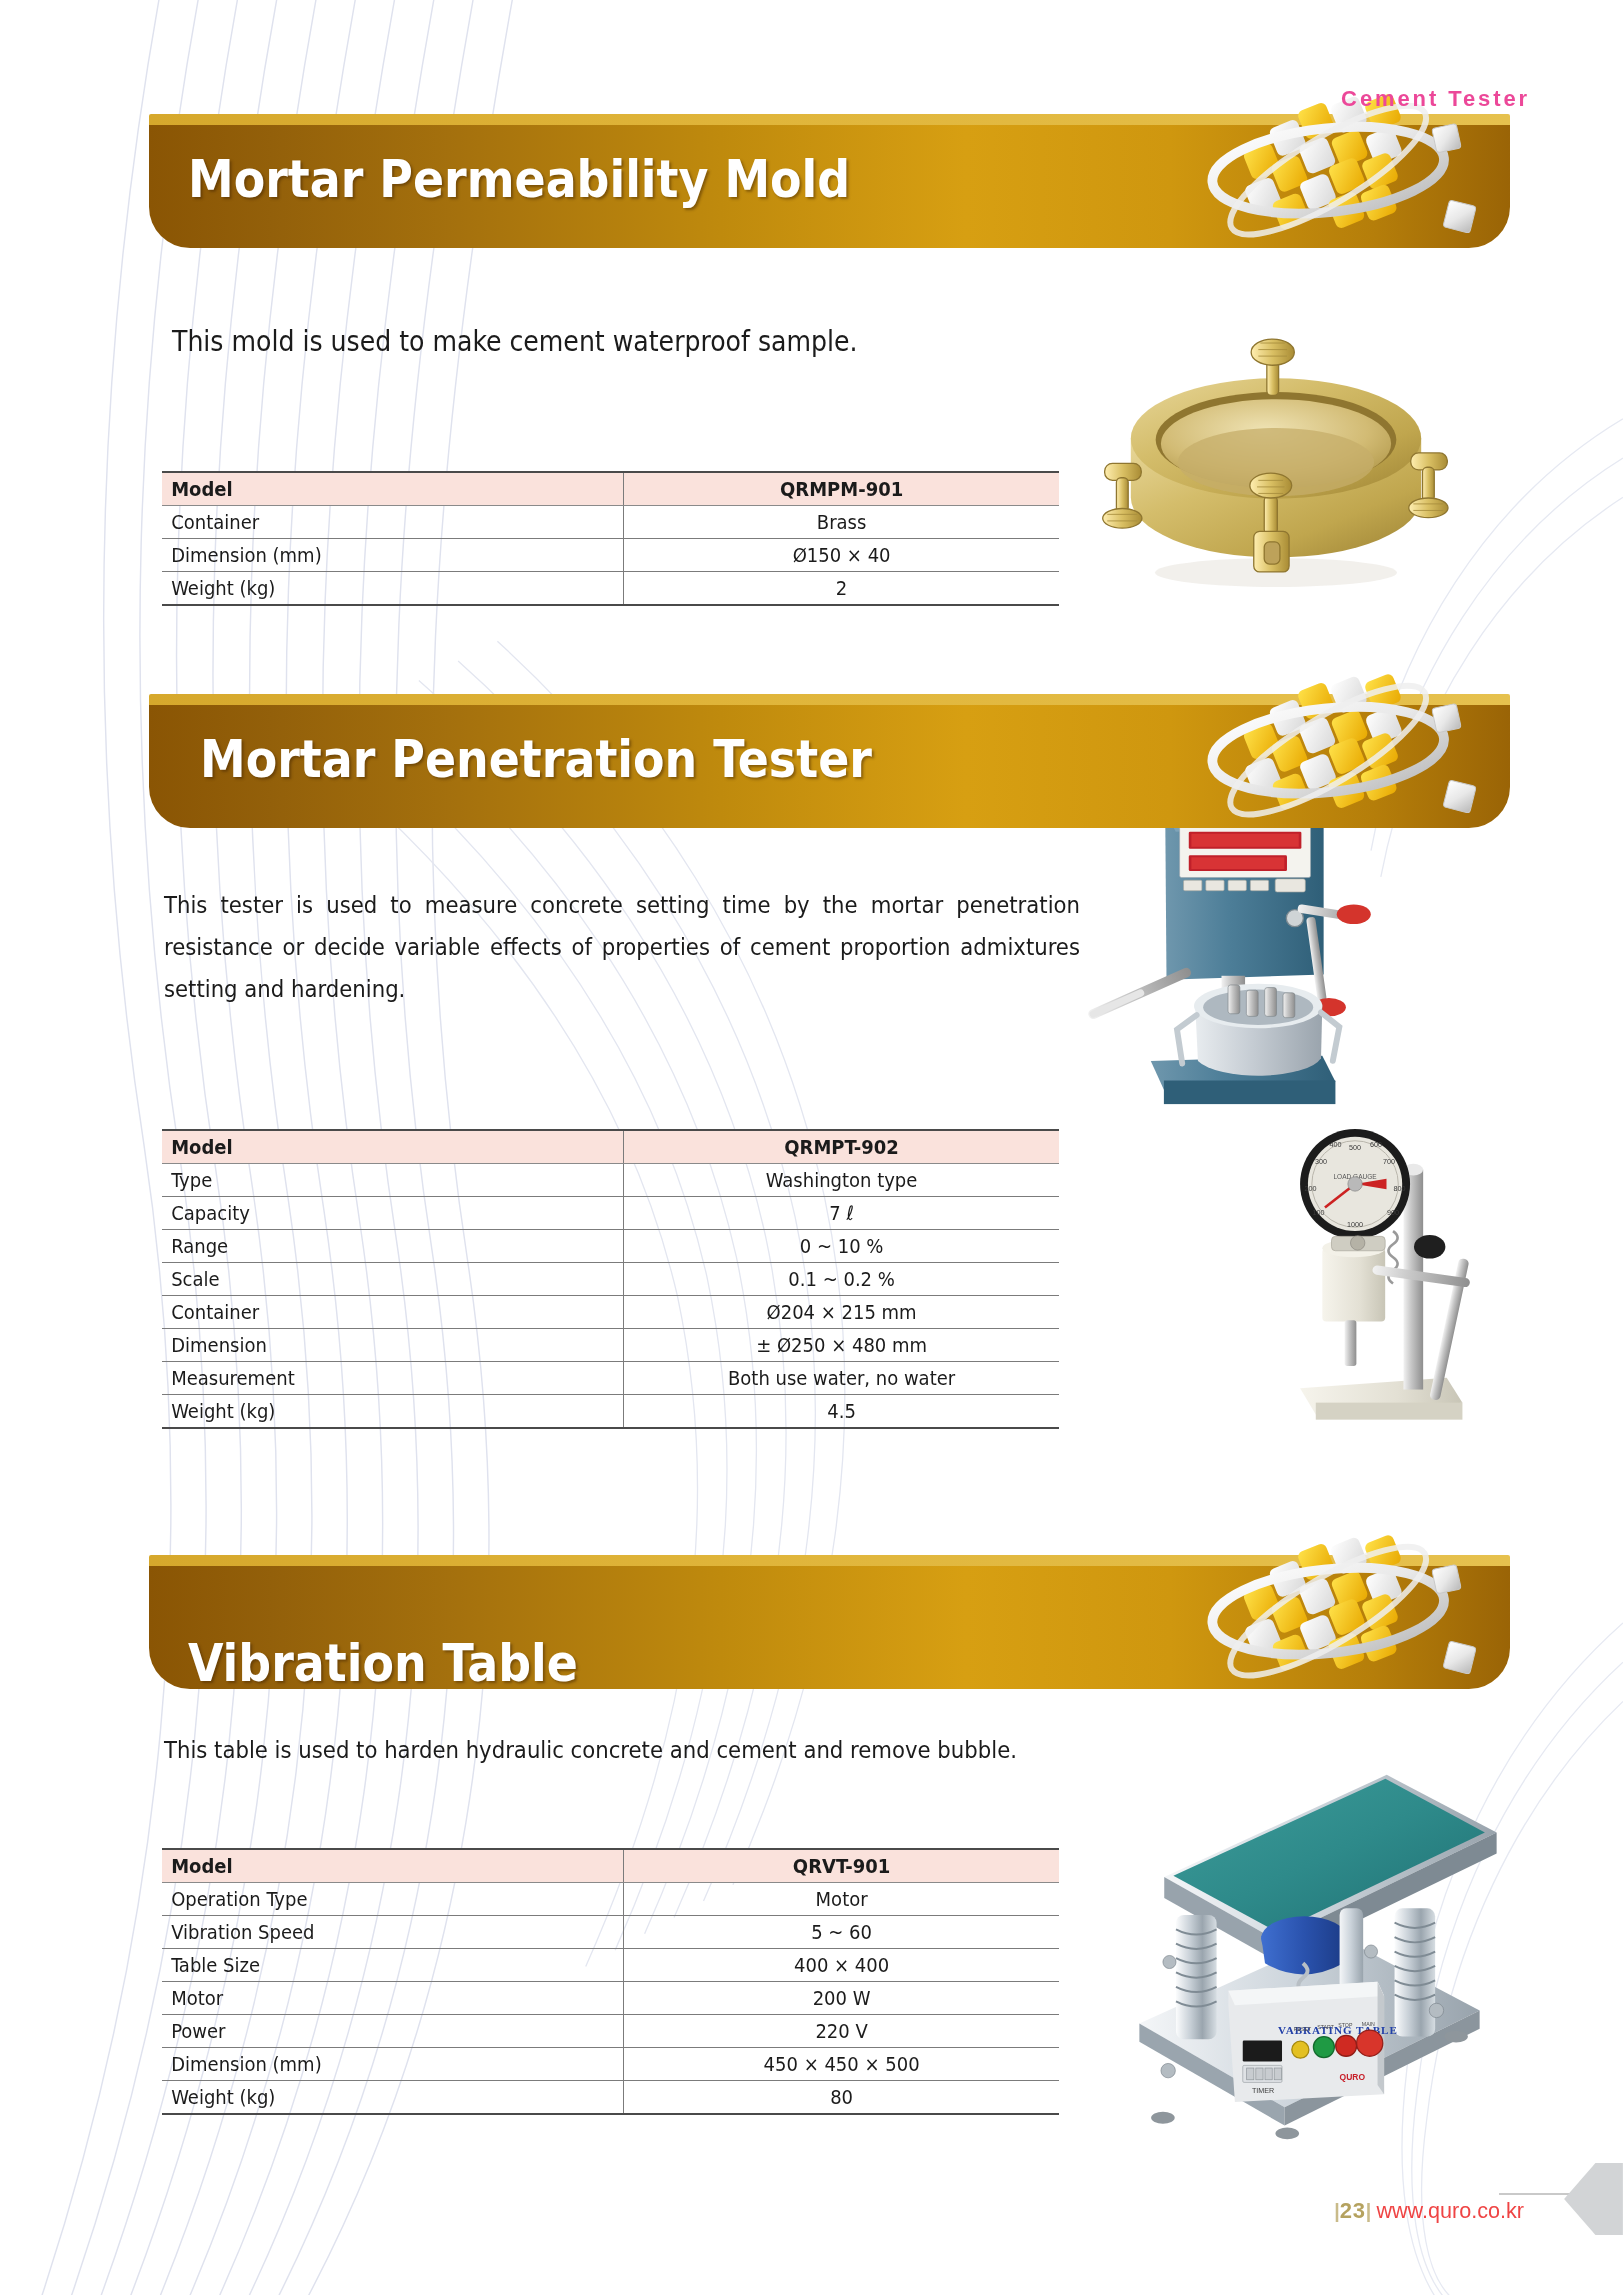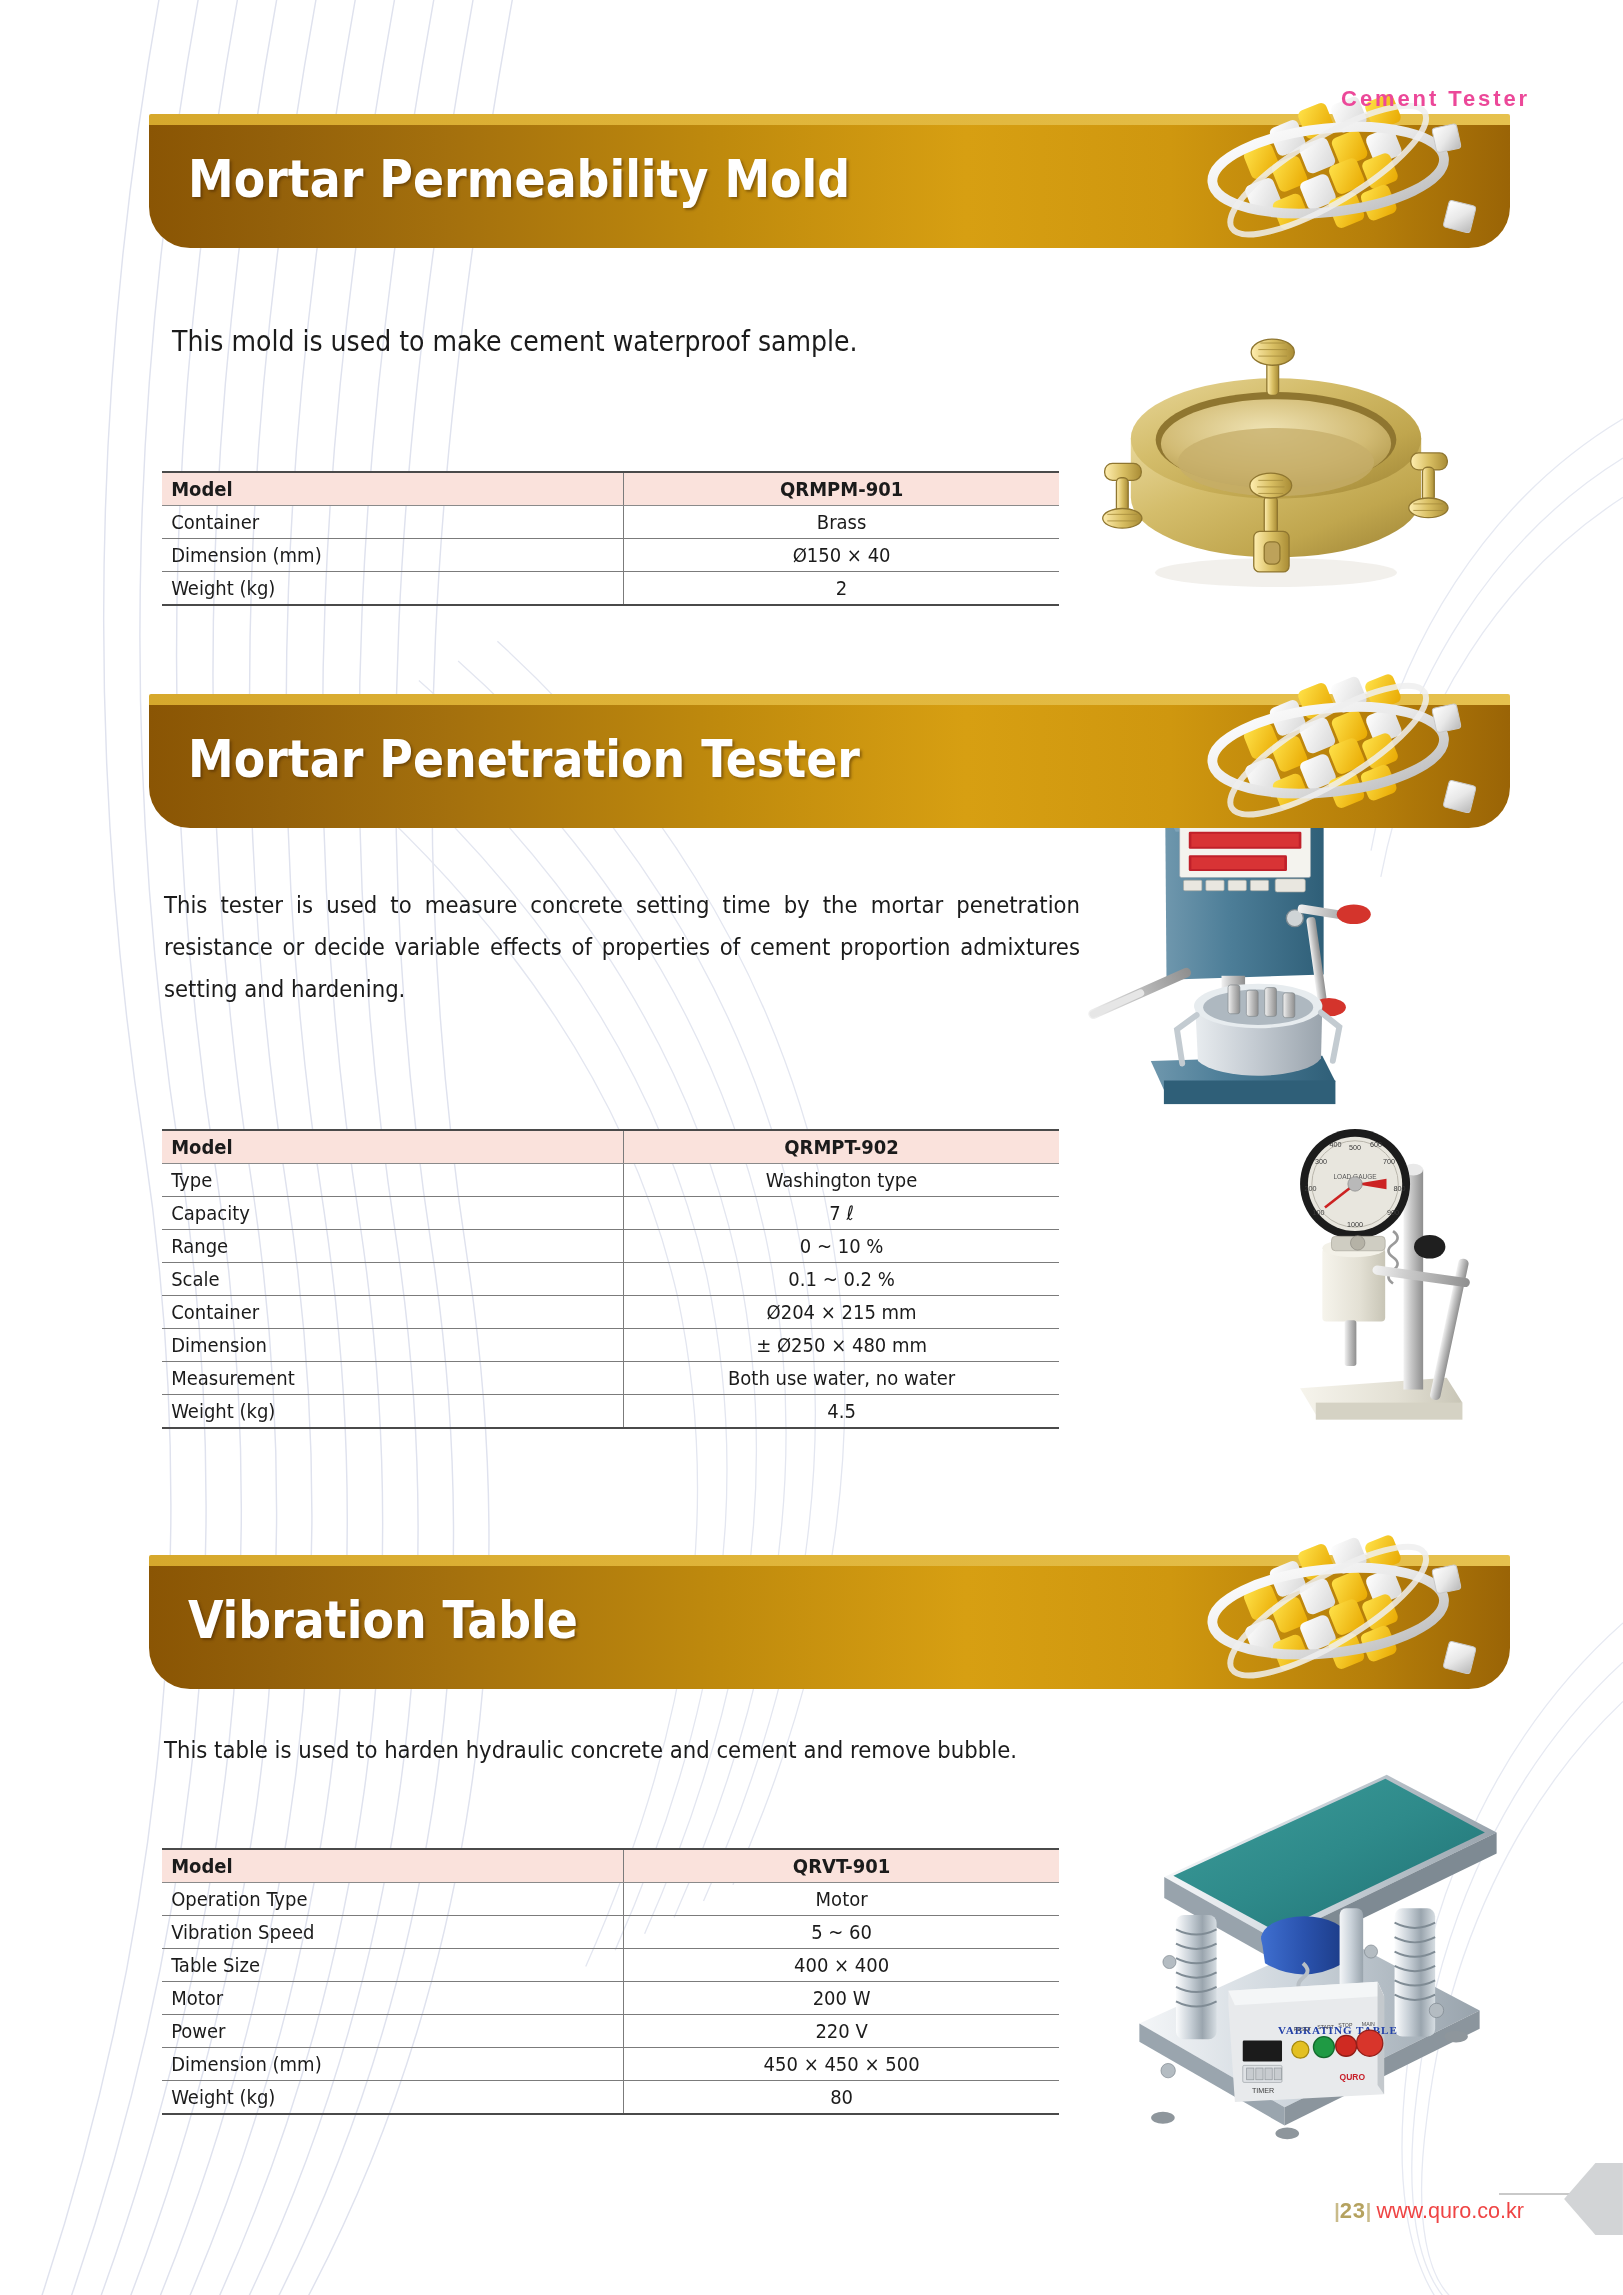--- a/index.html
+++ b/index.html
@@ -255,21 +255,21 @@
     <tr>
       <td>Weight (kg)</td>
       <td class="val">2</td>
     </tr>
   </tbody>
     </table>
 
   <div class="banner" style="left:149px;top:694px;width:1361px;height:134px;">
     <div class="strip"></div>
     <div class="body"></div>
-    <div class="banner-title" style="font-size:51px;">Mortar Penetration Tester</div>
+    <div class="banner-title" style="font-size:51px;margin-left:12px;">Mortar Penetration Tester</div>
     <svg class="banner-art" viewBox="0 0 540 330">
       <g transform="translate(268,176) rotate(-22)">
         <g>
           <rect x="-112" y="-74" width="46" height="46" rx="9" fill="url(#cy1)"></rect>
           <rect x="-62" y="-92" width="46" height="46" rx="9" fill="url(#cw1)"></rect>
           <rect x="-12" y="-100" width="46" height="46" rx="9" fill="url(#cy1)"></rect>
           <rect x="38" y="-90" width="46" height="46" rx="9" fill="url(#cw1)"></rect>
           <rect x="88" y="-74" width="46" height="46" rx="9" fill="url(#cy1)"></rect>
           <rect x="-130" y="-24" width="46" height="46" rx="9" fill="url(#cw1)"></rect>
           <rect x="-80" y="-40" width="46" height="46" rx="9" fill="url(#cy1)"></rect>
@@ -441,21 +441,21 @@
     <tr>
       <td>Weight (kg)</td>
       <td class="val">4.5</td>
     </tr>
   </tbody>
     </table>
 
   <div class="banner" style="left:149px;top:1555px;width:1361px;height:134px;">
     <div class="strip"></div>
     <div class="body"></div>
-    <div class="banner-title" style="font-size:51px;">Vibration Table</div>
+    <div class="banner-title" style="font-size:51px;margin-top:43px;">Vibration Table</div>
     <svg class="banner-art" viewBox="0 0 540 330">
       <g transform="translate(268,176) rotate(-22)">
         <g>
           <rect x="-112" y="-74" width="46" height="46" rx="9" fill="url(#cy1)"></rect>
           <rect x="-62" y="-92" width="46" height="46" rx="9" fill="url(#cw1)"></rect>
           <rect x="-12" y="-100" width="46" height="46" rx="9" fill="url(#cy1)"></rect>
           <rect x="38" y="-90" width="46" height="46" rx="9" fill="url(#cw1)"></rect>
           <rect x="88" y="-74" width="46" height="46" rx="9" fill="url(#cy1)"></rect>
           <rect x="-130" y="-24" width="46" height="46" rx="9" fill="url(#cw1)"></rect>
           <rect x="-80" y="-40" width="46" height="46" rx="9" fill="url(#cy1)"></rect>

